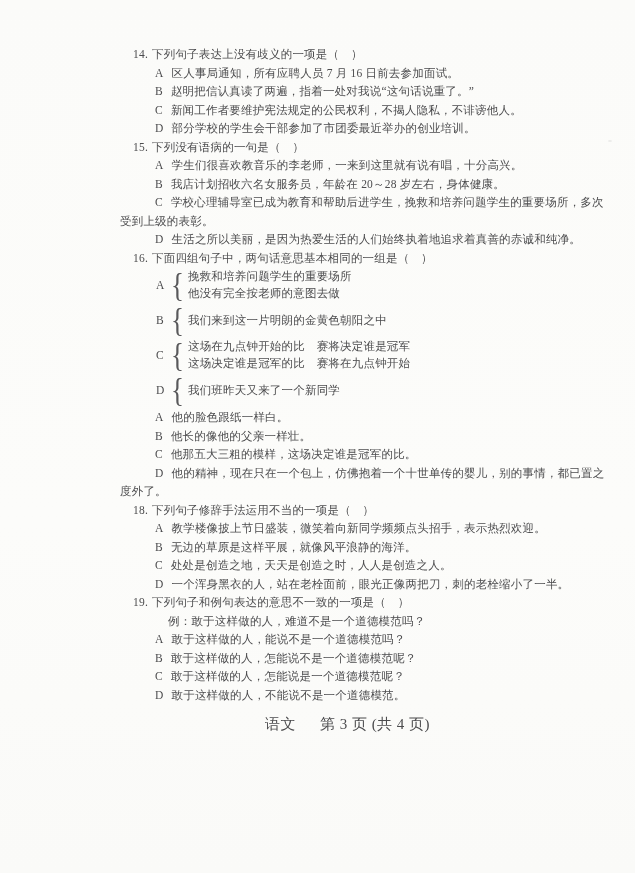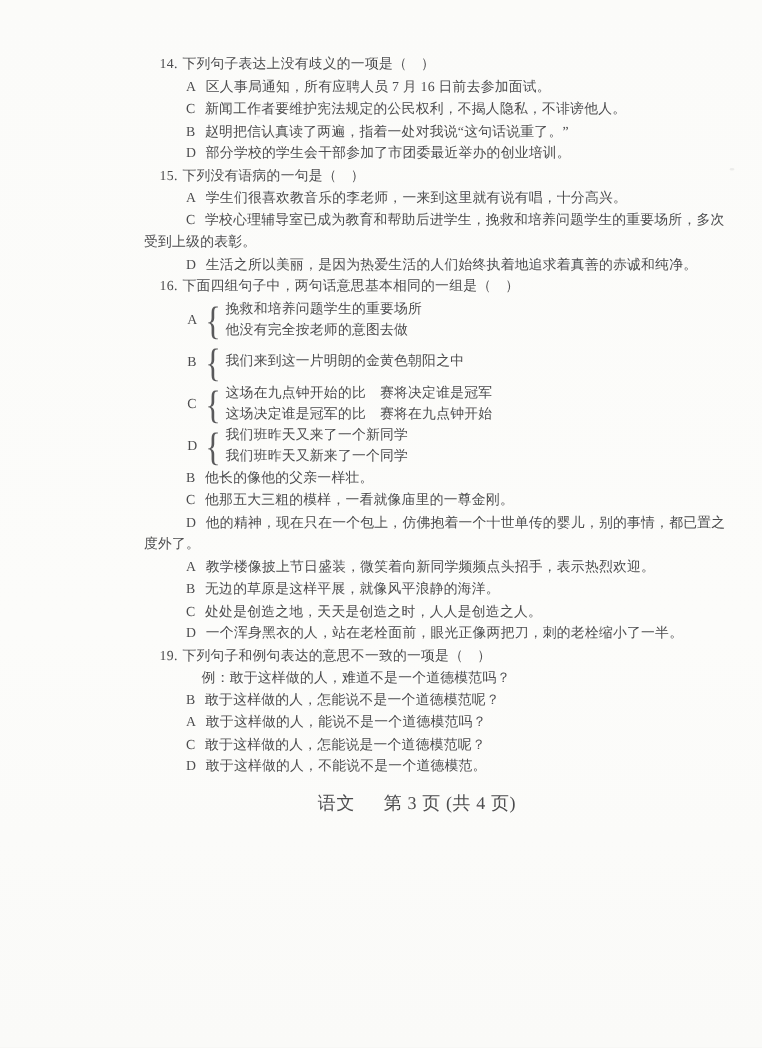--- a/index.html
+++ b/index.html
@@ -31,27 +31,28 @@
 </style>
 </head>
 <body>
 
 <div class="page">
   <div class="sheet">
     <div id="questions">
         <div class="question">
           <div class="q-stem line"><span class="q-num">14.</span><span>下列句子表达上没有歧义的一项是（　）</span></div>
           <div class="opt-first line"><span class="opt-label">A</span><span>区人事局通知，所有应聘人员 7 月 16 日前去参加面试。</span></div>
+          <div class="opt-first line"><span class="opt-label">B</span><span>赵明把信认真读了两遍，指着一处对我说“这句话说重了。”</span></div>
           <div class="opt-first line"><span class="opt-label">C</span><span>新闻工作者要维护宪法规定的公民权利，不揭人隐私，不诽谤他人。</span></div>
-          <div class="opt-first line"><span class="opt-label">B</span><span>赵明把信认真读了两遍，指着一处对我说“这句话说重了。”</span></div>
           <div class="opt-first line"><span class="opt-label">D</span><span>部分学校的学生会干部参加了市团委最近举办的创业培训。</span></div>
         </div>
         <div class="question">
           <div class="q-stem line"><span class="q-num">15.</span><span>下列没有语病的一句是（　）</span></div>
           <div class="opt-first line"><span class="opt-label">A</span><span>学生们很喜欢教音乐的李老师，一来到这里就有说有唱，十分高兴。</span></div>
+          <div class="opt-first line"><span class="opt-label">B</span><span>我店计划招收六名女服务员，年龄在 20～28 岁左右，身体健康。</span></div>
           <div class="opt-first line"><span class="opt-label">C</span><span>学校心理辅导室已成为教育和帮助后进学生，挽救和培养问题学生的重要场所，多次</span></div>
           <div class="opt-cont line">受到上级的表彰。</div>
           <div class="opt-first line"><span class="opt-label">D</span><span>生活之所以美丽，是因为热爱生活的人们始终执着地追求着真善的赤诚和纯净。</span></div>
         </div>
         <div class="question">
           <div class="q-stem line"><span class="q-num">16.</span><span>下面四组句子中，两句话意思基本相同的一组是（　）</span></div>
           <div class="pair-row">
             <span class="pair-label">A</span>
             <span class="brace">{</span>
             <div class="pair-lines">
@@ -72,41 +73,42 @@
             <div class="pair-lines">
               <div class="pair-line">这场在九点钟开始的比　赛将决定谁是冠军</div>
               <div class="pair-line">这场决定谁是冠军的比　赛将在九点钟开始</div>
             </div>
           </div>
           <div class="pair-row">
             <span class="pair-label">D</span>
             <span class="brace">{</span>
             <div class="pair-lines">
               <div class="pair-line">我们班昨天又来了一个新同学</div>
-              <div class="pair-line">我们班昨天又新来了一个同学</div>
             </div>
           </div>
         </div>
         <div class="question">
+          <div class="opt-first line"><span class="opt-label">A</span><span>他的脸色跟纸一样白。</span></div>
           <div class="opt-first line"><span class="opt-label">B</span><span>他长的像他的父亲一样壮。</span></div>
-          <div class="opt-first line"><span class="opt-label">C</span><span>他那五大三粗的模样，一看就像庙里的一尊金刚。</span></div>
+          <div class="opt-first line"><span class="opt-label">C</span><span>他那五大三粗的模样，这场决定谁是冠军的比。</span></div>
           <div class="opt-first line"><span class="opt-label">D</span><span>他的精神，现在只在一个包上，仿佛抱着一个十世单传的婴儿，别的事情，都已置之</span></div>
           <div class="opt-cont line">度外了。</div>
         </div>
         <div class="question">
+          <div class="q-stem line"><span class="q-num">18.</span><span>下列句子修辞手法运用不当的一项是（　）</span></div>
           <div class="opt-first line"><span class="opt-label">A</span><span>教学楼像披上节日盛装，微笑着向新同学频频点头招手，表示热烈欢迎。</span></div>
           <div class="opt-first line"><span class="opt-label">B</span><span>无边的草原是这样平展，就像风平浪静的海洋。</span></div>
           <div class="opt-first line"><span class="opt-label">C</span><span>处处是创造之地，天天是创造之时，人人是创造之人。</span></div>
           <div class="opt-first line"><span class="opt-label">D</span><span>一个浑身黑衣的人，站在老栓面前，眼光正像两把刀，刺的老栓缩小了一半。</span></div>
         </div>
         <div class="question">
           <div class="q-stem line"><span class="q-num">19.</span><span>下列句子和例句表达的意思不一致的一项是（　）</span></div>
           <div class="q-example line">例：敢于这样做的人，难道不是一个道德模范吗？</div>
+          <div class="opt-first line"><span class="opt-label">A</span><span>敢于这样做的人，能说不是一个道德模范吗？</span></div>
           <div class="opt-first line"><span class="opt-label">B</span><span>敢于这样做的人，怎能说不是一个道德模范呢？</span></div>
-          <div class="opt-first line"><span class="opt-label">A</span><span>敢于这样做的人，能说不是一个道德模范吗？</span></div>
           <div class="opt-first line"><span class="opt-label">C</span><span>敢于这样做的人，怎能说是一个道德模范呢？</span></div>
           <div class="opt-first line"><span class="opt-label">D</span><span>敢于这样做的人，不能说不是一个道德模范。</span></div>
         </div>
       </div>
     <div class="footer">
       <span>语文</span><span class="footer-gap"></span><span>第 3 页 (共 4 页)</span>
     </div>
   </div>
   <div class="speck" style="left:214px;top:96px;width:3px;height:2px;"></div>
   <div class="speck" style="left:608px;top:140px;width:4px;height:2px;"></div>

